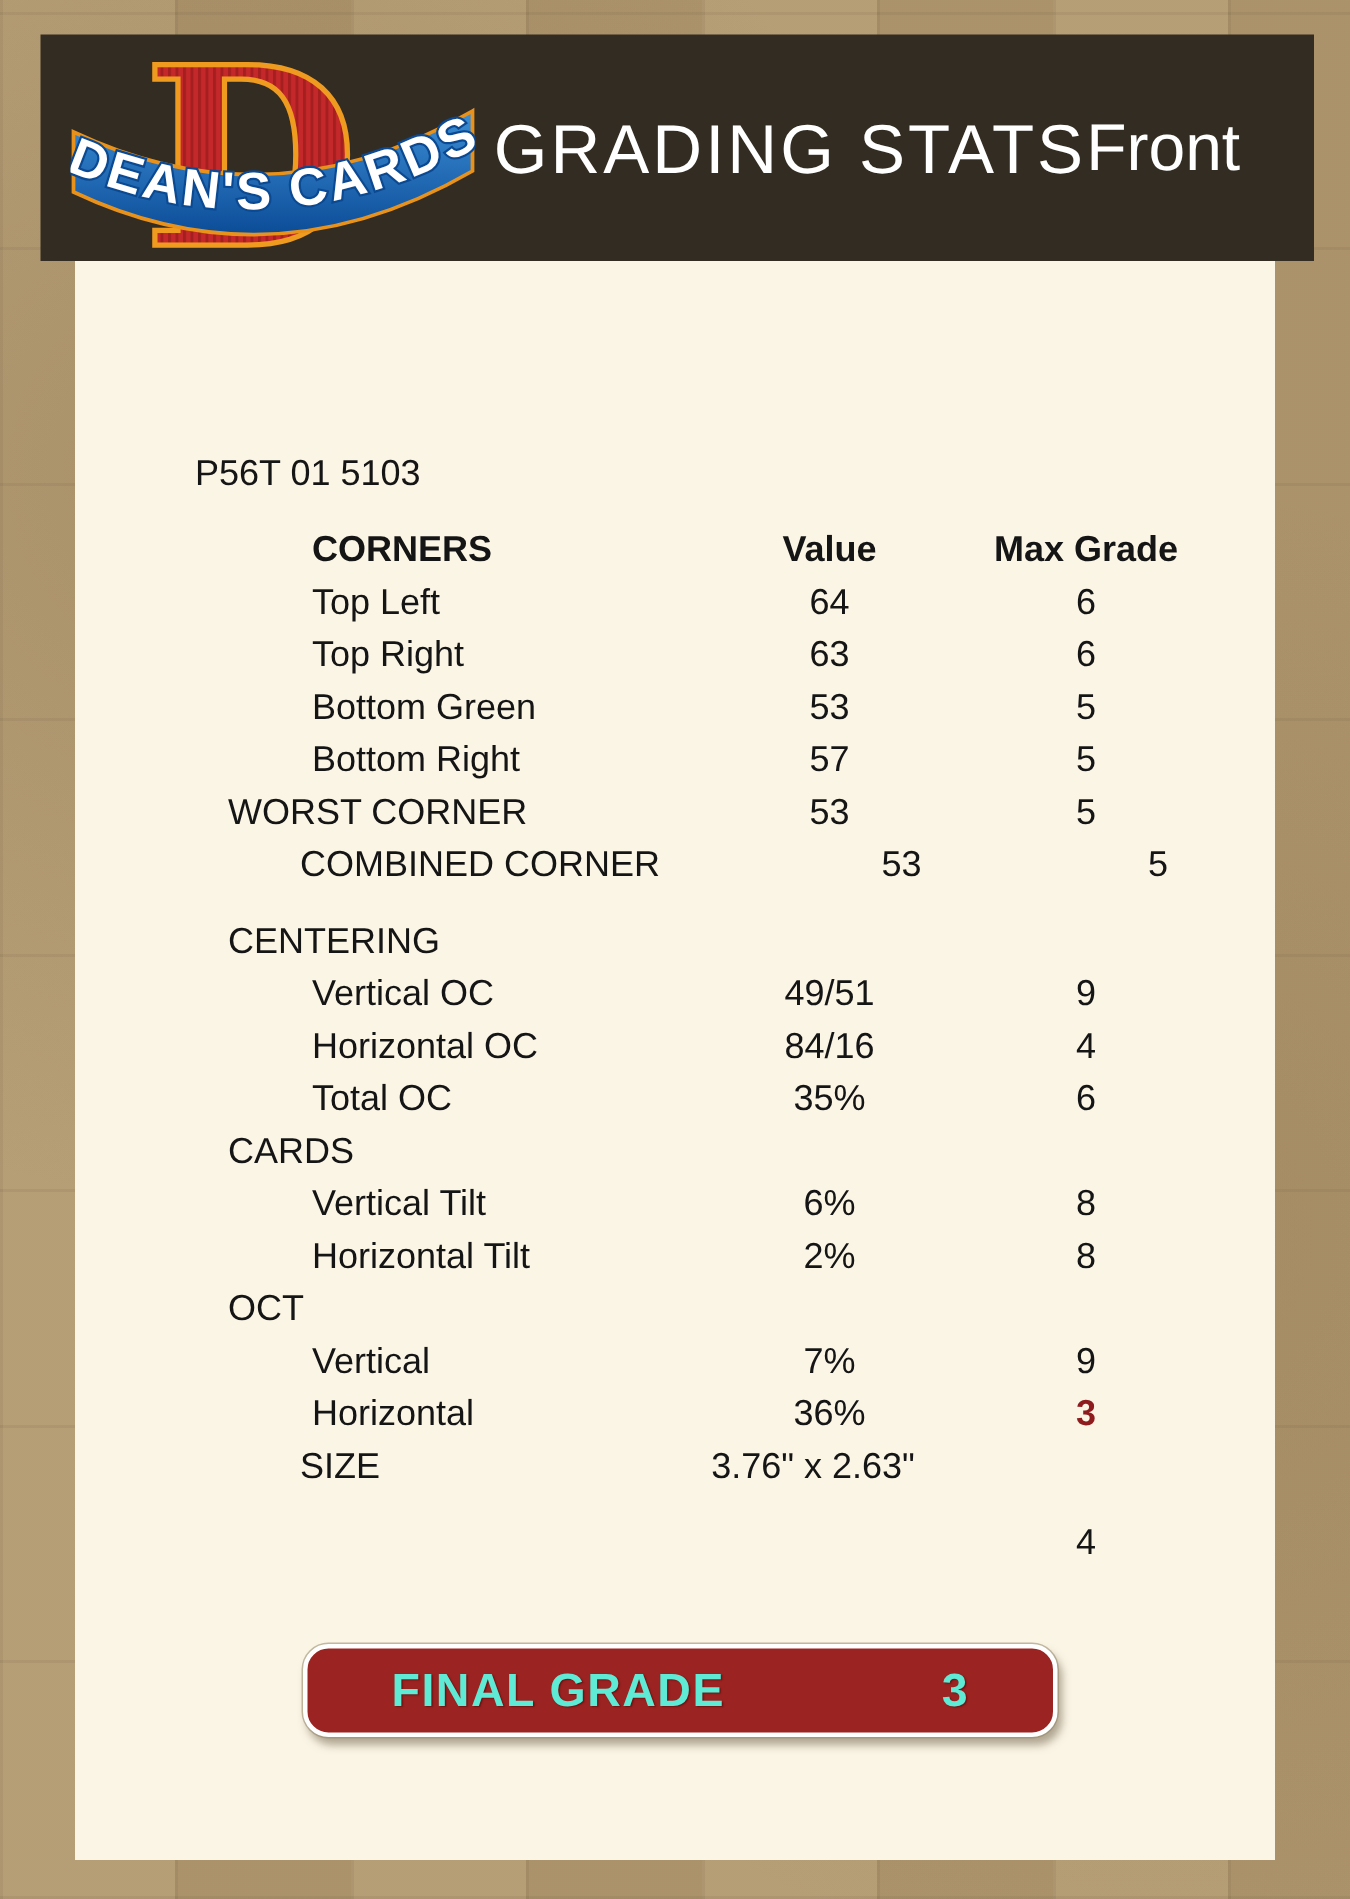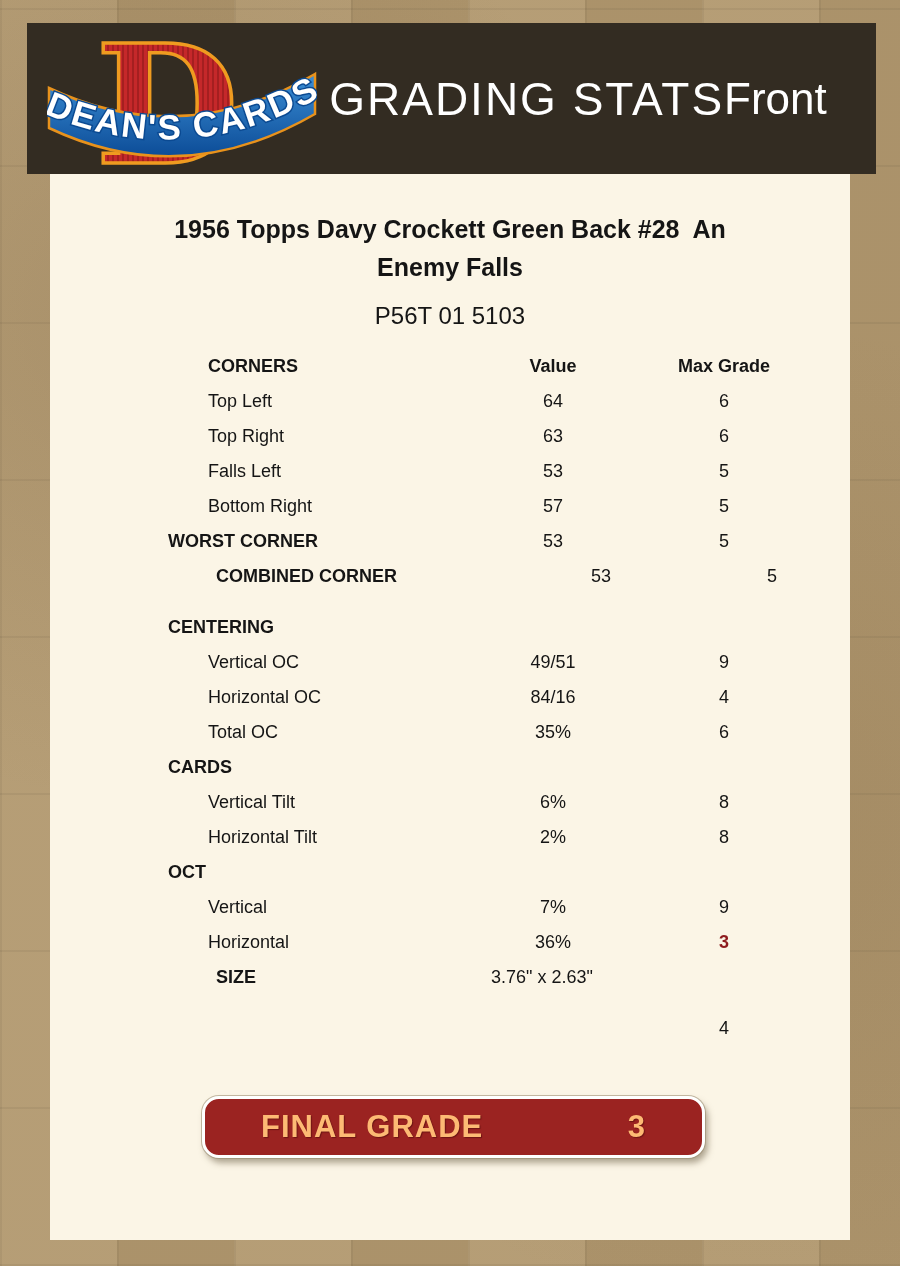--- a/index.html
+++ b/index.html
@@ -30,39 +30,39 @@
     position:absolute;left:50px;top:174px;width:800px;height:1066px;
     background:#fbf5e6;color:#151515;
   }
   .card-title{
     position:absolute;left:80px;top:36px;width:640px;
     font-size:25px;font-weight:bold;line-height:38px;text-align:center;
     white-space:pre-wrap;
   }
   .card-serial{
     position:absolute;left:80px;top:128px;width:640px;
-    font-size:24px;text-align:center;
+    font-size:24px;text-align:left;
   }
   .grading-table{position:absolute;left:0;top:175px;width:800px;}
-  .t-row{position:relative;height:35px;font-size:18px;line-height:35px;}
+  .t-row{position:relative;height:35px;font-size:24px;line-height:35px;}
   .t-row.gap-after{margin-bottom:16px;margin-left:48px;}
   .t-label{position:absolute;left:158px;white-space:nowrap;}
-  .t-row.section .t-label{left:118px;font-weight:bold;}
+  .t-row.section .t-label{left:102px;font-weight:normal;}
   .t-value{position:absolute;left:353px;width:300px;text-align:center;}
   .t-row.wide-value .t-value{left:244px;width:400px;}
   .t-grade{position:absolute;left:574px;width:200px;text-align:center;}
   .t-row.head .t-label,.t-row.head .t-value,.t-row.head .t-grade{font-weight:bold;}
   .t-grade.highlight{color:#8e1b1e;font-weight:bold;}
   .final-grade-button{
     position:absolute;left:152px;top:922px;width:503px;height:62px;
     background:#9b2321;border:3px solid #ffffff;border-radius:17px;
     box-shadow:0 0 0 1px rgba(150,135,105,.55), 3px 5px 6px rgba(100,85,60,.5);
     display:flex;align-items:center;justify-content:space-between;
     padding:0 56px;box-sizing:border-box;cursor:pointer;
-    color:#fdba74;font-size:31px;font-weight:bold;letter-spacing:1px;
+    color:#5eead4;font-size:31px;font-weight:bold;letter-spacing:1px;
     text-shadow:1px 1px 1px rgba(80,10,10,.6);
   }
 </style>
 </head>
 <body>
 
 <div class="header-bar">
   <svg class="logo" viewBox="0 0 270 136">
     <defs>
       <pattern id="dstripes" width="5" height="5" patternUnits="userSpaceOnUse">
@@ -81,42 +81,41 @@
       <textPath href="#ribbonTextPath" startOffset="50%" text-anchor="middle">DEAN'S CARDS</textPath>
     </text>
   </svg>
   <div class="header-titles">
     <div class="header-title">GRADING STATS</div>
     <div class="header-subtitle">Front</div>
   </div>
 </div>
 
 <div class="panel">
-  <div class="card-title">1956 Topps Davy Crockett Green Back #28  An Enemy Falls</div>
   <div class="card-serial">P56T 01 5103</div>
 
   <div class="grading-table">
     <div class="t-row head">
       <span class="t-label">CORNERS</span>
       <span class="t-value">Value</span>
       <span class="t-grade">Max Grade</span>
     </div>
     <div>
         <div class="t-row">
     <span class="t-label">Top Left</span>
     <span class="t-value">64</span>
     <span class="t-grade">6</span>
   </div>
         <div class="t-row">
     <span class="t-label">Top Right</span>
     <span class="t-value">63</span>
     <span class="t-grade">6</span>
   </div>
         <div class="t-row">
-    <span class="t-label">Falls Left</span>
+    <span class="t-label">Bottom Green</span>
     <span class="t-value">53</span>
     <span class="t-grade">5</span>
   </div>
         <div class="t-row">
     <span class="t-label">Bottom Right</span>
     <span class="t-value">57</span>
     <span class="t-grade">5</span>
   </div>
         <div class="t-row section">
     <span class="t-label">WORST CORNER</span>

